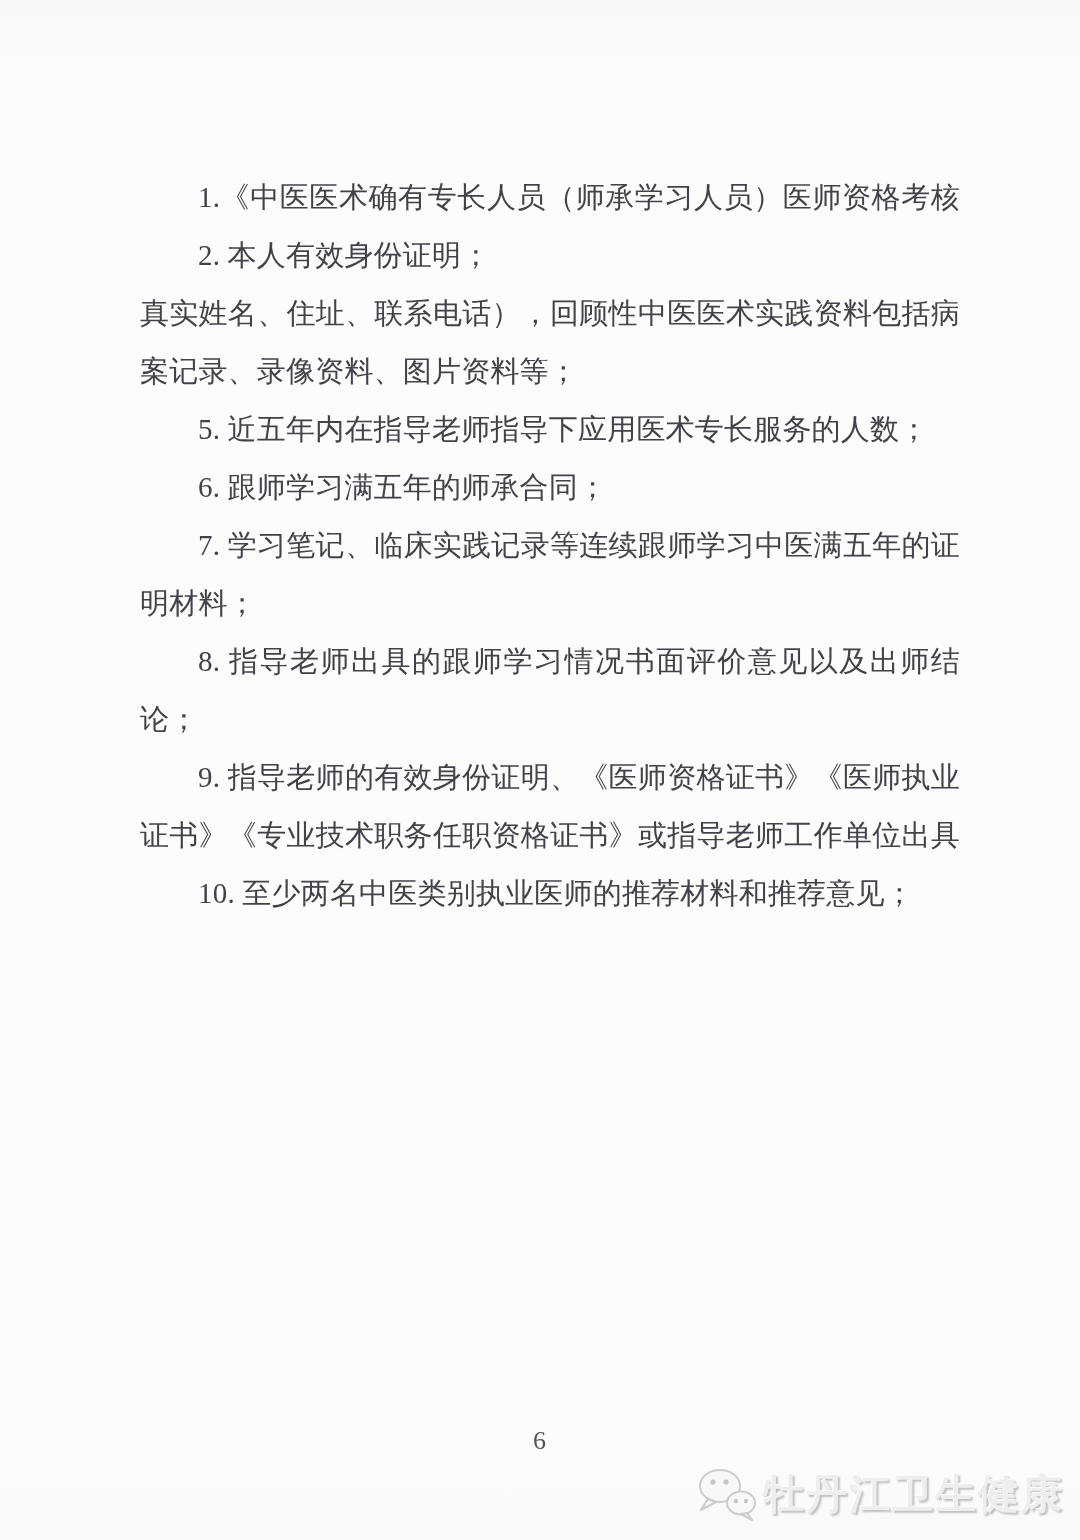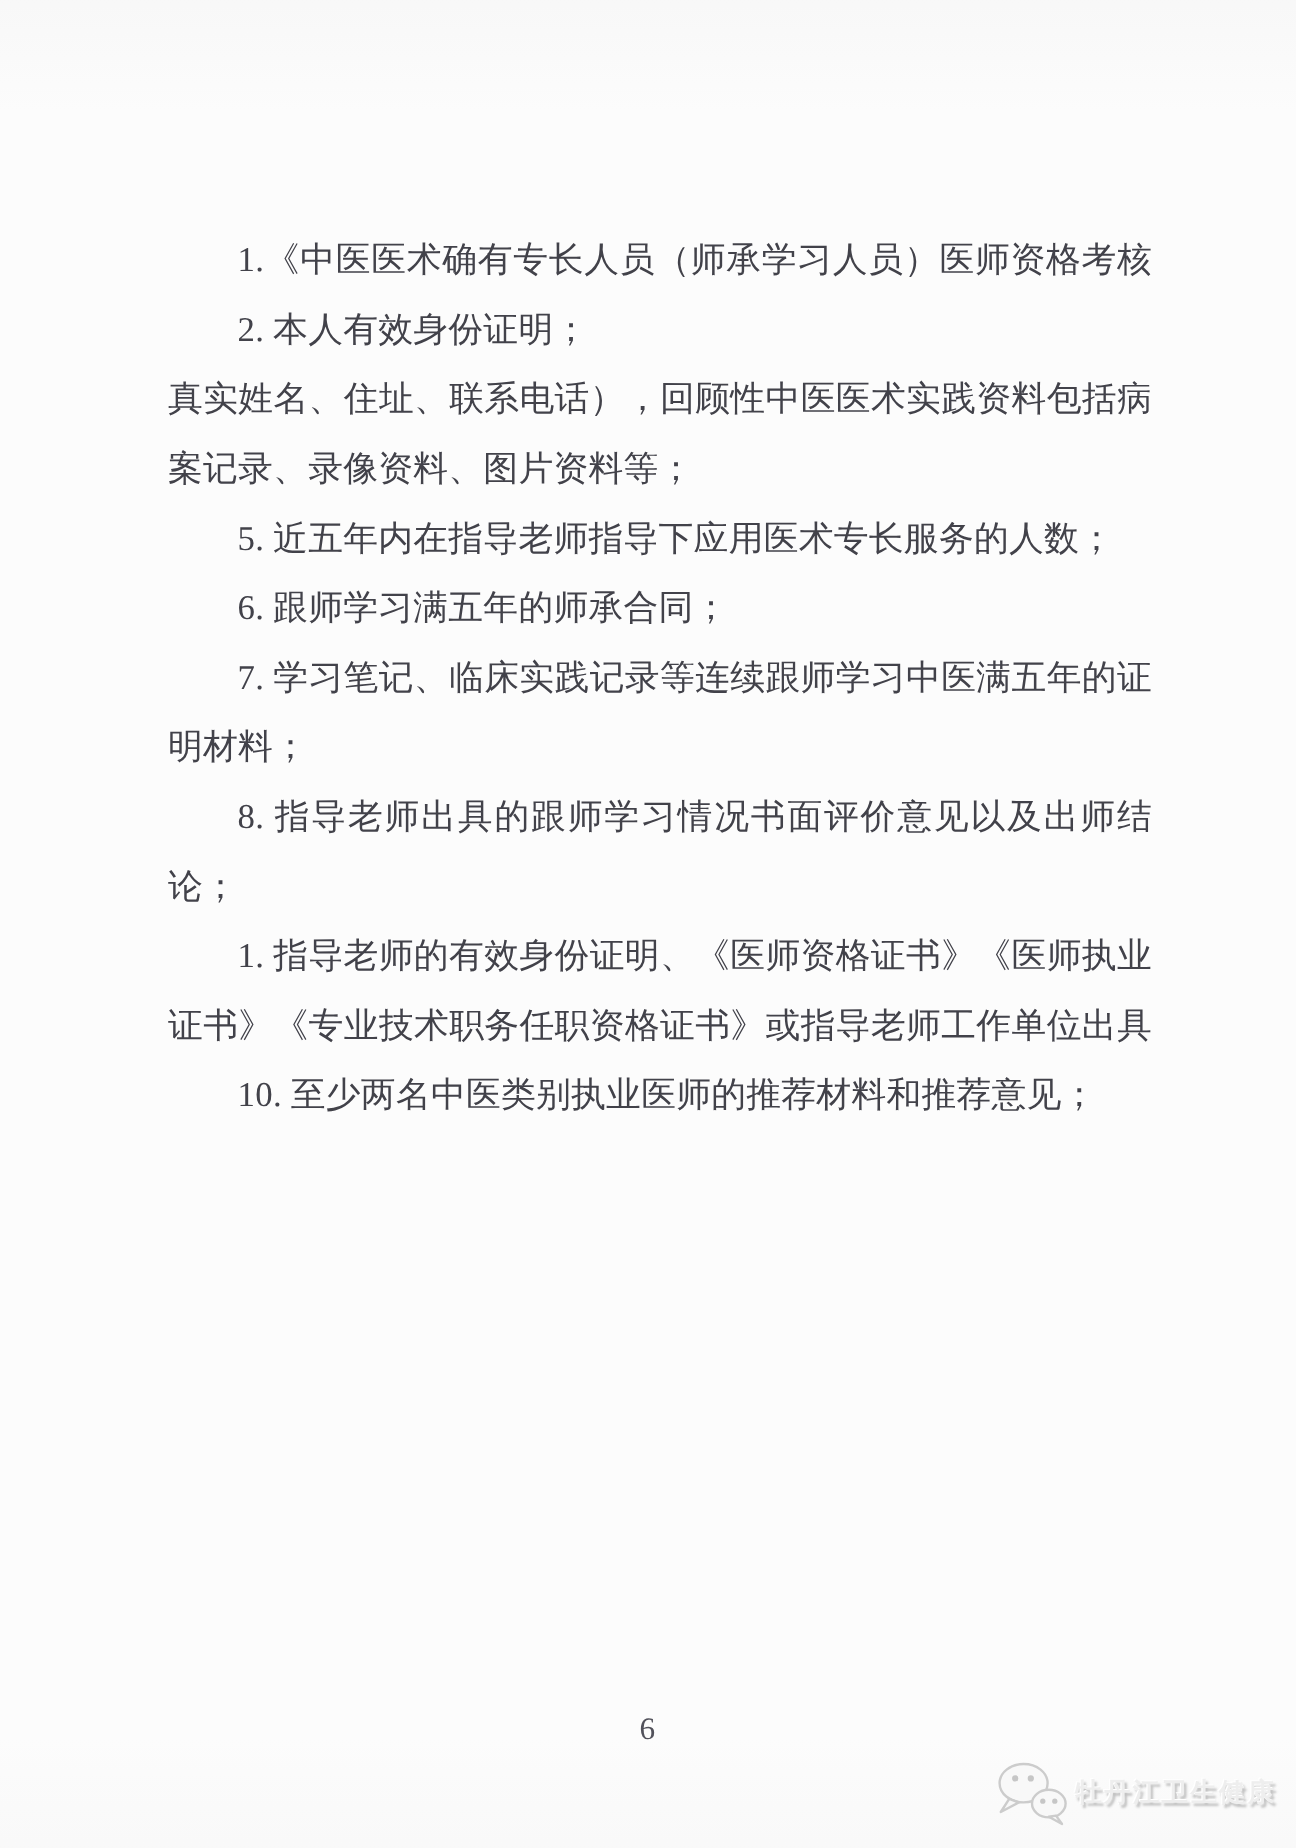--- a/index.html
+++ b/index.html
@@ -20,21 +20,21 @@
   .page::before {
     content: "";
     position: absolute;
     inset: 0;
     background: linear-gradient(180deg, rgba(240,240,240,.35) 0%, rgba(255,255,255,0) 6%, rgba(255,255,255,0) 94%, rgba(243,243,243,.35) 100%);
     pointer-events: none;
   }
   .content {
     position: absolute;
     left: 140px;
-    top: 188px;
+    top: 168px;
     width: 820px;
     color: var(--text-color, #42424a);
     font-size: 29px;
     line-height: 58px;
     letter-spacing: 0.2px;
   }
   .para { margin: 0; }
   .line { height: 58px; white-space: normal; }
   .line.first { text-indent: 2em; }
   .line.fill {
@@ -55,21 +55,21 @@
     position: absolute;
     top: 1466px;
     right: 16px;
     display: flex;
     align-items: center;
     gap: 4px;
   }
   .watermark-text {
     font-family: Liberation Mono, monospace;
     font-weight: 700;
-    font-size: 22px;
+    font-size: 41px;
     letter-spacing: 2px;
     color: var(--watermark-color, #eeeeee);
     text-shadow: -1px -1px 0 #ffffff, 2px 2px 2px #c0c0c0;
     white-space: nowrap;
   }
   .watermark-icon { display: block; }
 </style>
 </head>
 <body>
 
@@ -94,21 +94,21 @@
       </div>
       <div class="para">
         <div class="line first fill">7. 学习笔记、临床实践记录等连续跟师学习中医满五年的证</div>
         <div class="line">明材料；</div>
       </div>
       <div class="para">
         <div class="line first fill">8. 指导老师出具的跟师学习情况书面评价意见以及出师结</div>
         <div class="line">论；</div>
       </div>
       <div class="para">
-        <div class="line first fill">1. 指导老师的有效身份证明、《医师资格证书》《医师执业</div>
+        <div class="line first fill">9. 指导老师的有效身份证明、《医师资格证书》《医师执业</div>
         <div class="line fill">证书》《专业技术职务任职资格证书》或指导老师工作单位出具</div>
       </div>
       <div class="para">
         <div class="line first">10. 至少两名中医类别执业医师的推荐材料和推荐意见；</div>
       </div>
     </div>
 
   <div class="page-number">6</div>
 
   <div class="watermark">

